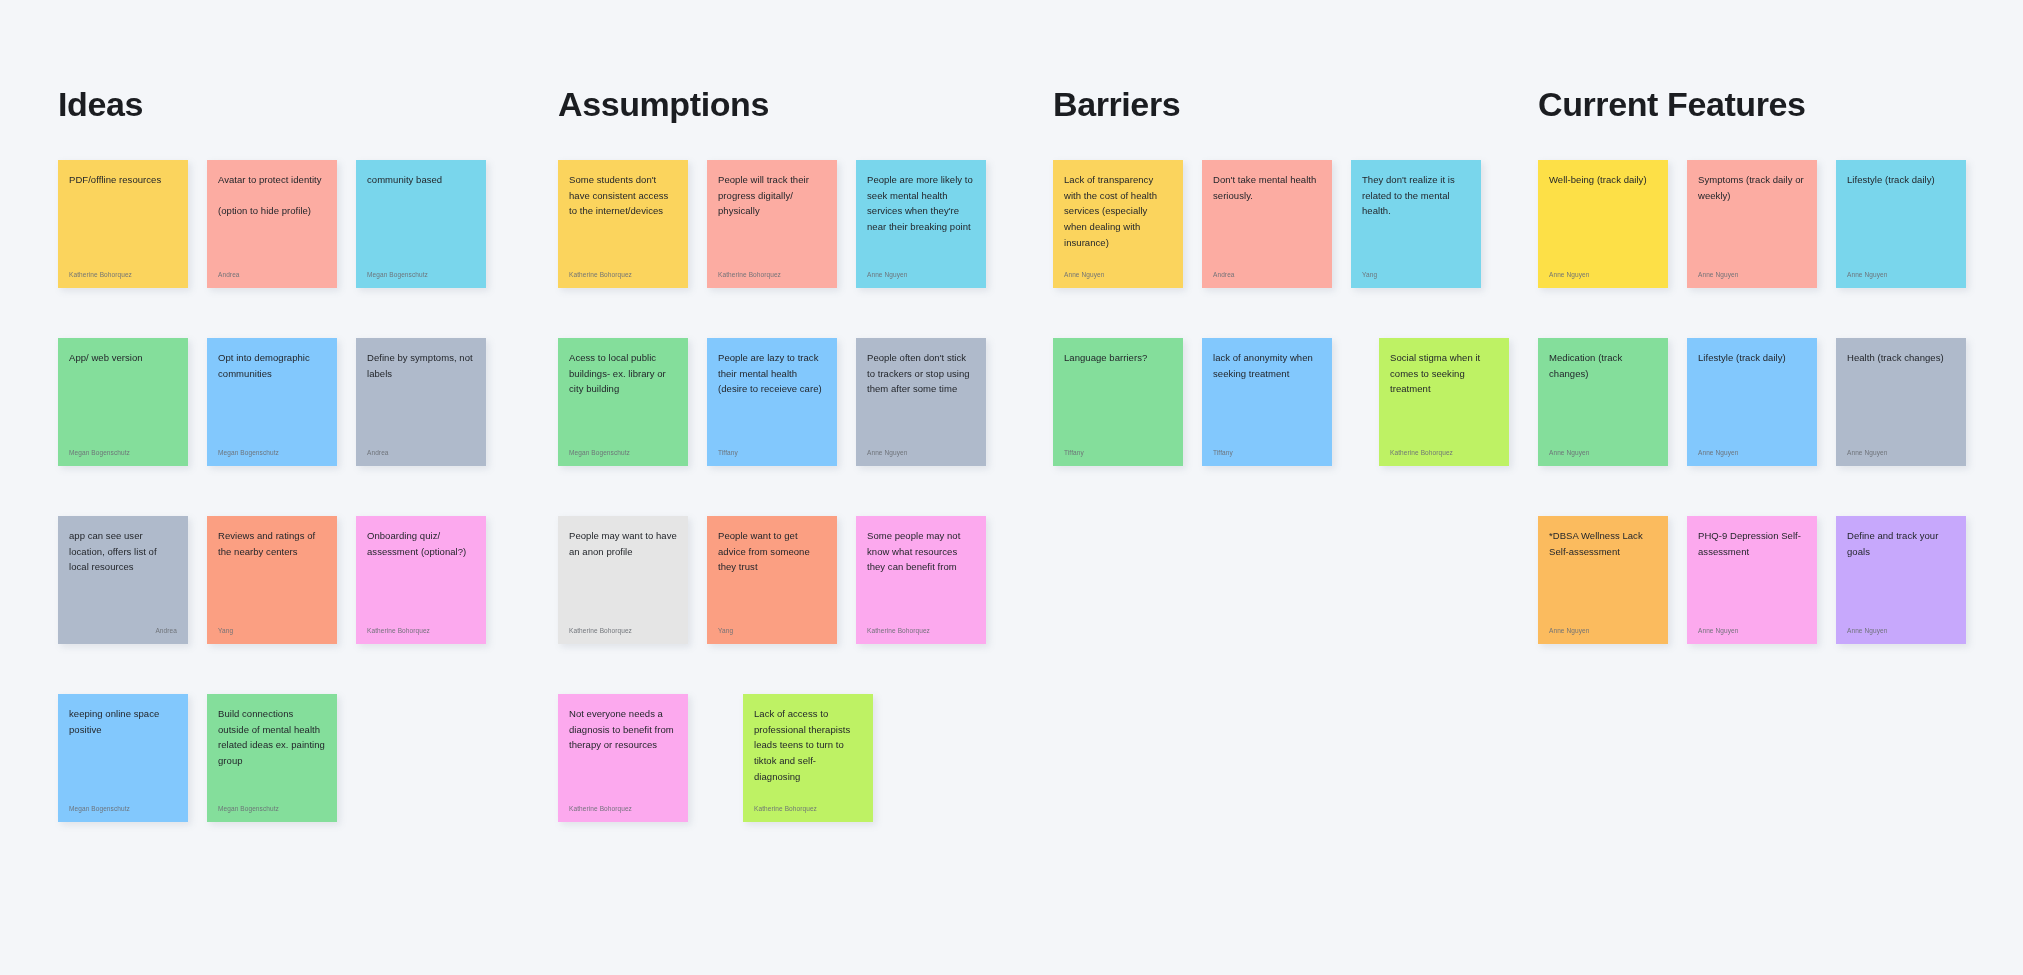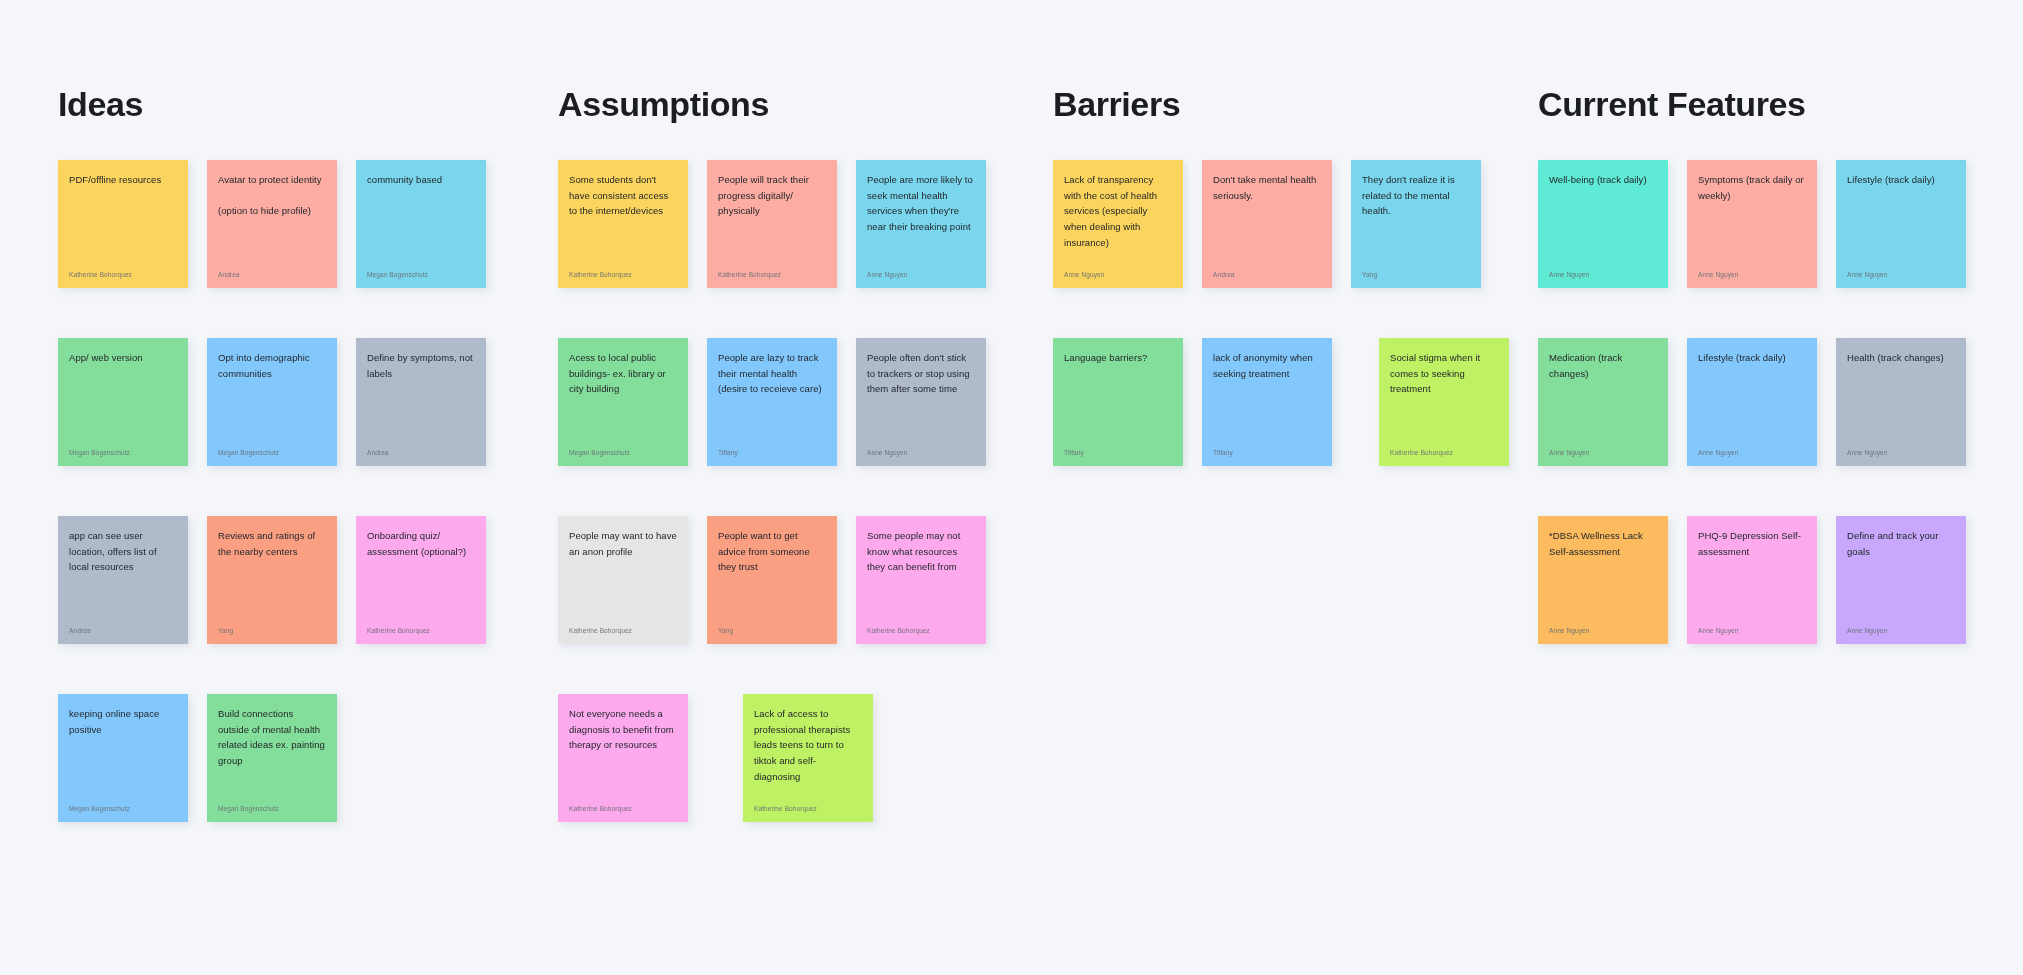--- a/index.html
+++ b/index.html
@@ -100,21 +100,21 @@
           <div class="note-author">Megan Bogenschutz</div>
         </div>
         <div class="note" style="background: rgb(130, 200, 253);">
           <div class="note-body">Opt into demographic communities</div>
           <div class="note-author">Megan Bogenschutz</div>
         </div>
         <div class="note" style="background: rgb(175, 186, 203);">
           <div class="note-body">Define by symptoms, not labels</div>
           <div class="note-author">Andrea</div>
         </div>
-        <div class="note" style="background: rgb(175, 186, 203);">
+        <div class="note" style="background: rgb(175, 186, 203); align-items: flex-end;">
           <div class="note-body">app can see user location, offers list of local resources</div>
           <div class="note-author">Andrea</div>
         </div>
         <div class="note" style="background: rgb(251, 159, 130);">
           <div class="note-body">Reviews and ratings of the nearby centers</div>
           <div class="note-author">Yang</div>
         </div>
         <div class="note" style="background: rgb(252, 169, 238);">
           <div class="note-body">Onboarding quiz/ assessment (optional?)</div>
           <div class="note-author">Katherine Bohorquez</div>
@@ -203,21 +203,21 @@
         </div>
         <div class="note" style="background: #bef264; margin-left: 28px;">
           <div class="note-body">Social stigma when it comes to seeking treatment</div>
           <div class="note-author">Katherine Bohorquez</div>
         </div>
       </div>
   </div>
   <div class="column" style="left:1538px;">
     <div class="col-title">Current Features</div>
     <div class="grid wide">
-        <div class="note" style="background: #5eead4;">
+        <div class="note" style="background: #fde047;">
           <div class="note-body">Well-being (track daily)</div>
           <div class="note-author">Anne Nguyen</div>
         </div>
         <div class="note" style="background: rgb(252, 172, 162);">
           <div class="note-body">Symptoms (track daily or weekly)</div>
           <div class="note-author">Anne Nguyen</div>
         </div>
         <div class="note" style="background: rgb(121, 214, 236);">
           <div class="note-body">Lifestyle (track daily)</div>
           <div class="note-author">Anne Nguyen</div>

